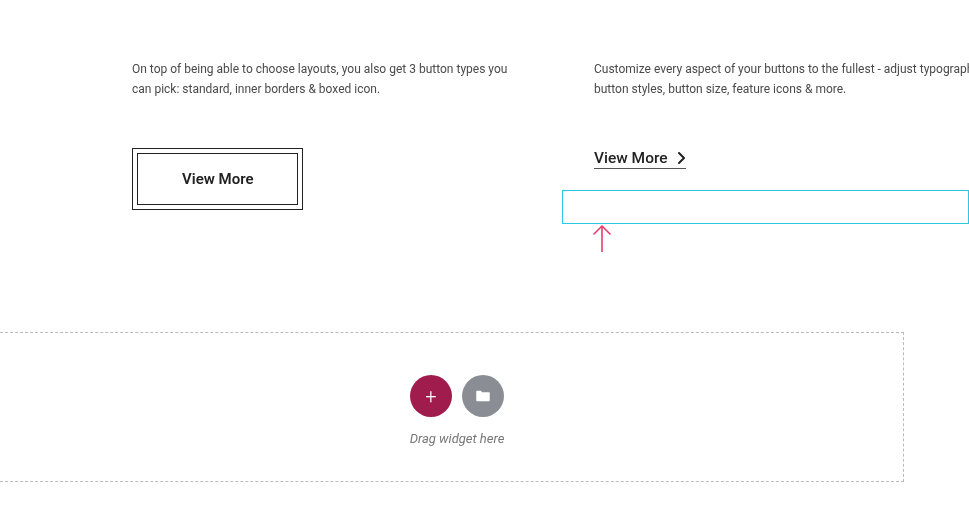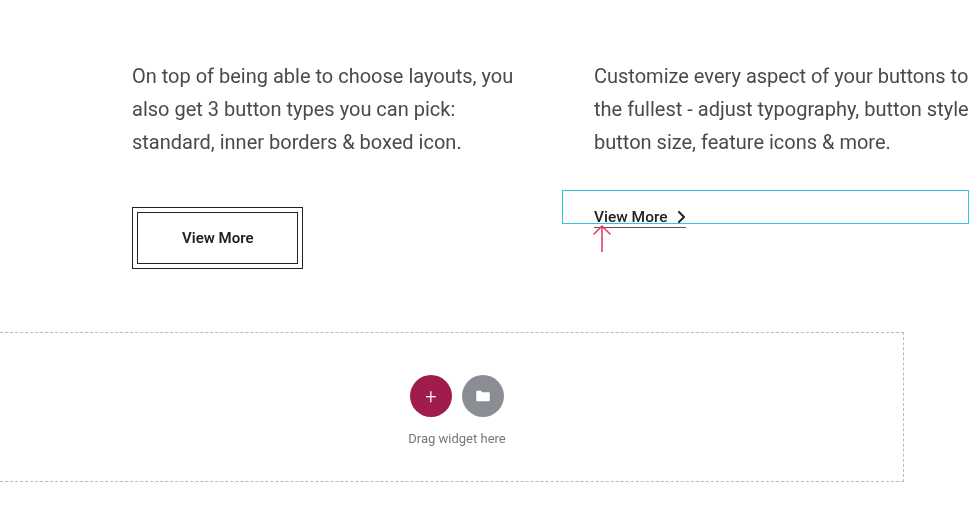--- a/index.html
+++ b/index.html
@@ -23,21 +23,21 @@
   }
 
   .col {
     width: 390px;
     flex: 0 0 auto;
   }
 
   .col.first { width: 220px; }
 
   .desc {
-    font-size: 20px;
+    font-size: 12px;
     line-height: 1.65;
     color: #4a4a4a;
     margin-bottom: 48px;
   }
 
   
   .btn-inner-outer {
     border: 1px solid #222;
     padding: 4px;
     display: inline-block;
@@ -118,20 +118,21 @@
     align-items: center;
     justify-content: center;
     cursor: pointer;
     color: #fff;
   }
   .circle-add { background: #a01c4c; }
   .circle-folder { background: #8a8e94; }
   .plus-glyph { font-size: 20px; line-height: 1; font-weight: 300; }
   .dz-caption {
     font-size: 13px;
+    font-style: italic;
     color: #777;
     margin-left: 90px;
   }
 </style>
 </head>
 <body>
 
 <div class="columns-row">
 
   <div class="col first">

